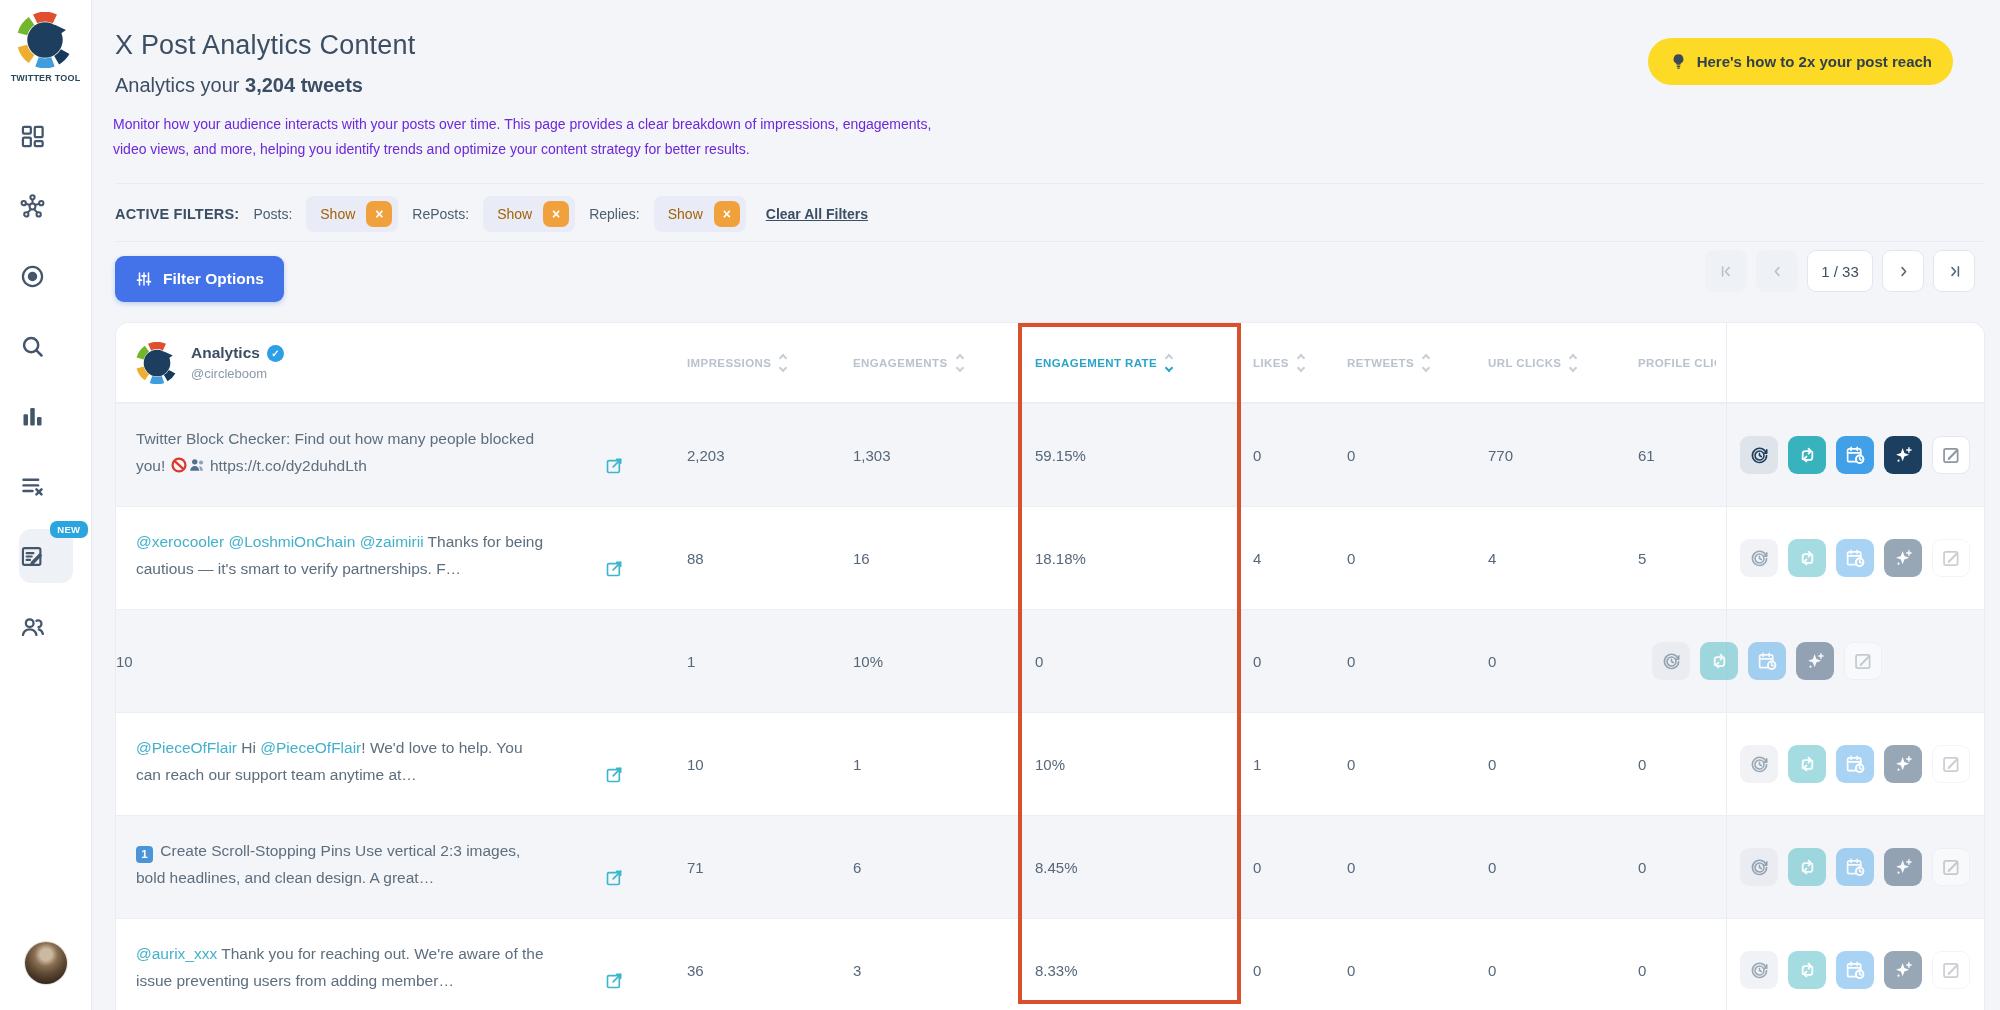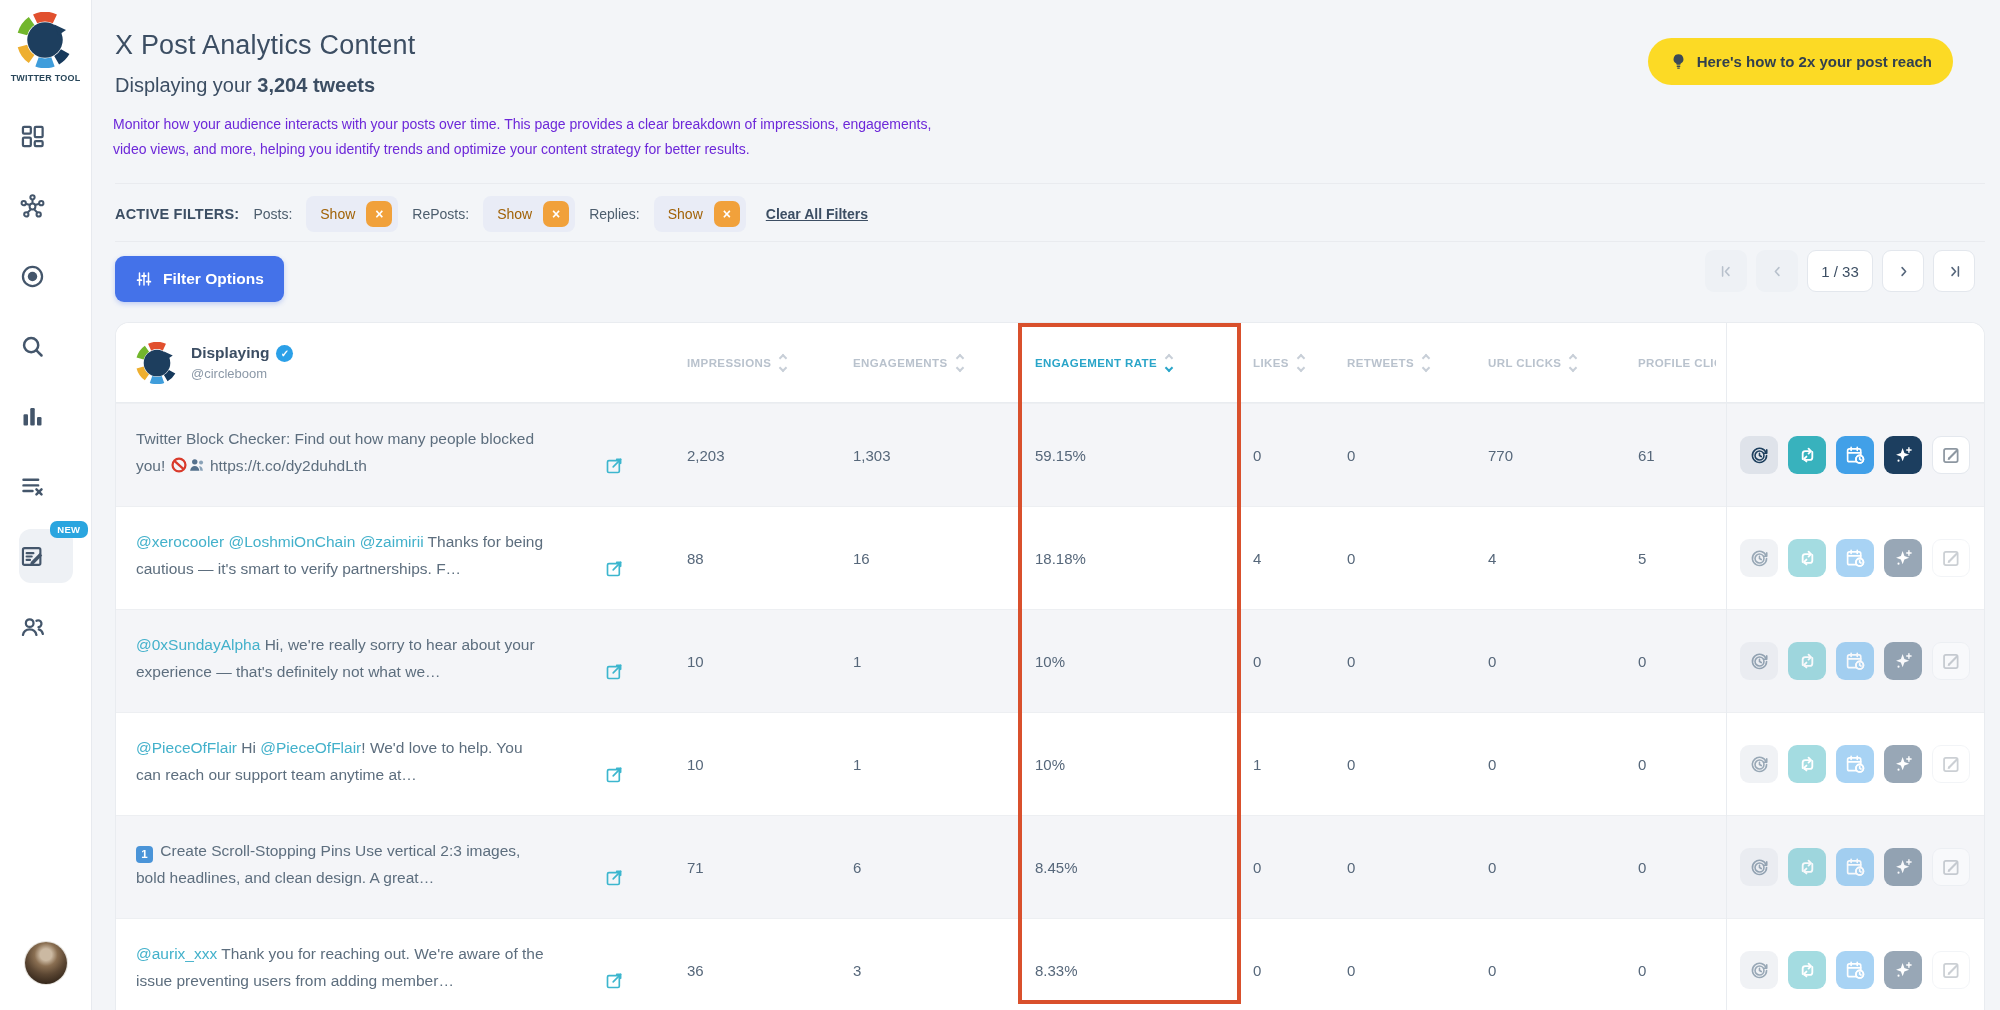--- a/index.html
+++ b/index.html
@@ -189,21 +189,21 @@
           </svg>
         </span>
       </div>
     </div>
   <div class="avatar"></div>
 </div>
 
 <div class="main">
   <div class="page-title">X Post Analytics Content</div>
   <div class="page-sub">
-    <span>Displaying your </span><span class="bold">3,204 tweets</span>
+    <span>Analytics your </span><span class="bold">3,204 tweets</span>
   </div>
   <div class="page-desc">
     <div>Monitor how your audience interacts with your posts over time. This page provides a clear breakdown of impressions, engagements,</div>
     <div>video views, and more, helping you identify trends and optimize your content strategy for better results.</div>
   </div>
   <div class="promo">
     <span id="bulb-slot">
         <svg viewBox="0 0 24 24" fill="currentColor">
           <path d="M12 2.8a6.1 6.1 0 0 0-3.3 11.3c.5.35.95 1.05.95 1.95h4.7c0-.9.45-1.6.95-1.95A6.1 6.1 0 0 0 12 2.8Z"></path>
           <rect x="9.6" y="17.2" width="4.8" height="1.6" rx=".8"></rect>
@@ -284,21 +284,21 @@
               <path d="M7.77 2.94A10 10 0 0 1 16.23 2.94" stroke="#e1502e" stroke-width="4.2"></path>
               <path d="M6.26 20.19A10 10 0 0 1 2.34 14.59" stroke="#eeaf30" stroke-width="4.2" transform="rotate(0)"></path>
               <path d="M15.42 21.4A10 10 0 0 1 8.58 21.4" stroke="#3f9ddb" stroke-width="4.2"></path>
               <path d="M20.66 17A10 10 0 0 1 17 20.66" stroke="#16395c" stroke-width="4.2"></path>
               <circle cx="12" cy="12" r="7.6" fill="#1d3e5e"></circle>
               <path d="M16 5.4 21 7.7l-3.3 2.3z" fill="#1d3e5e"></path>
             </svg>
           </span>
         <span>
           <span class="acc-name-row">
-            <span class="acc-name">Displaying</span>
+            <span class="acc-name">Analytics</span>
             <span class="verified">✓</span>
           </span>
           <span class="acc-handle" style="display:block">@circleboom</span>
         </span>
       </div>
     <div class="col-head">
           <span class="col-label">IMPRESSIONS</span>
           <div class="sorts">
             <i class="chev up"></i>
             <i class="chev dn"></i>
@@ -490,30 +490,20 @@
                 <svg viewBox="0 0 24 24" fill="none" stroke="currentColor" stroke-width="2">
                   <rect x="3.5" y="4.5" width="15.5" height="15" rx="2"></rect>
                   <path d="m9.2 15.3 9-9" stroke-width="2.4" stroke-linecap="round"></path>
                   <path d="m7.6 17 3-.8-2.2-2.2z" fill="currentColor" stroke="none"></path>
                 </svg>
               </span>
             </div>
           </div>
         </div>
         <div class="trow faded">
-          <div class="tweet-cell">
-            <div class="tweet-text"><span class="mention">@0xSundayAlpha</span> Hi, we're really sorry to hear about your experience — that's definitely not what we…</div>
-            <div class="ext">
-              <svg viewBox="0 0 24 24" fill="none" stroke="currentColor" stroke-width="1.9" stroke-linecap="round" stroke-linejoin="round">
-                <rect x="4" y="6.5" width="13.5" height="13.5" rx="1.5"></rect>
-                <path d="M10.5 13.5 19 5"></path>
-                <path d="M14.5 5H19v4.5"></path>
-              </svg>
-            </div>
-          </div>
           <div class="val">10</div>
           <div class="val">1</div>
           <div class="val">10%</div>
           <div class="val">0</div>
           <div class="val">0</div>
           <div class="val">0</div>
           <div class="val">0</div>
           <div class="acts" style="border-left: 1px solid transparent;">
             <div class="abtn history">
               <span>

